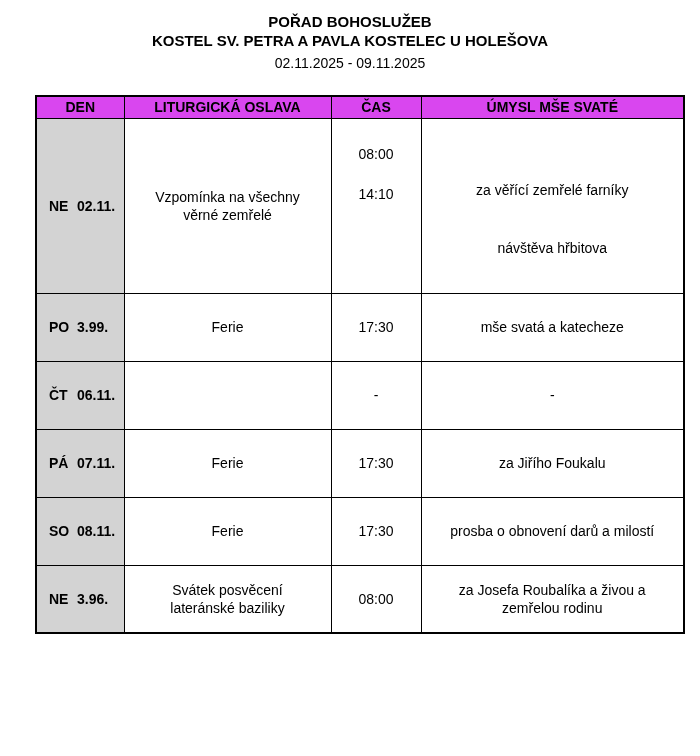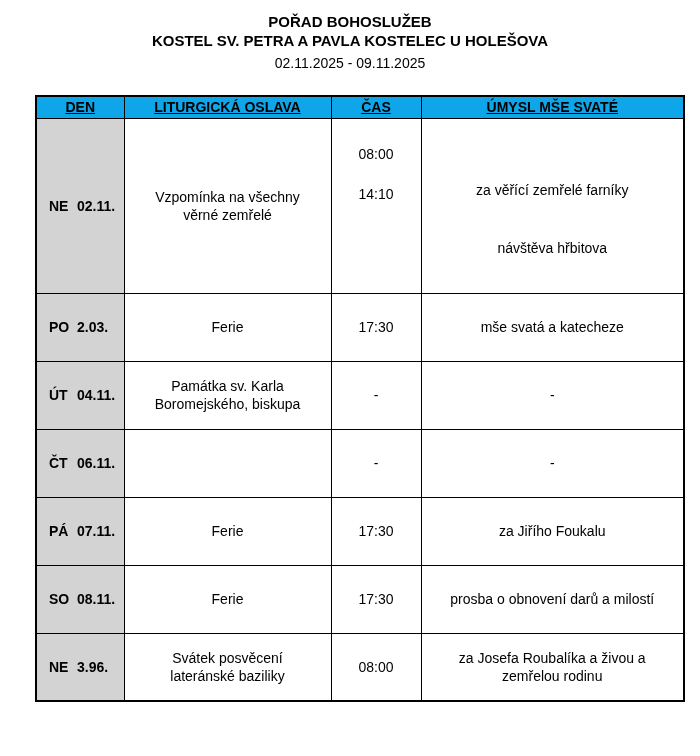--- a/index.html
+++ b/index.html
@@ -27,25 +27,24 @@
     border: 2px solid #000;
   }
   .schedule th, .schedule td {
     border: 1px solid #000;
     font-size: 14px;
     line-height: 18px;
     vertical-align: middle;
   }
   .schedule th {
     height: 22px;
-    background: #0ea5e9;
+    background: #d946ef;
     font-weight: bold;
     text-align: center;
     padding: 1px 12px;
-    text-decoration: underline;
   }
   .schedule tr.r { height: 68px; }
   .schedule tr.r-tall { height: 93px; }
 
   td.den {
     background: #d3d3d3;
     font-weight: bold;
     text-align: left;
     padding-left: 12px;
   }
@@ -102,36 +101,27 @@
         <td class="umysl">
           <div class="stack">
             <div class="entry">za věřící zemřelé farníky</div>
             <div class="entry">návštěva hřbitova</div>
           </div>
         </td>
       </tr>
 
       <tr class="r">
         <td class="den">
-          <span class="day">PO</span><span class="date">2.03.</span>
+          <span class="day">PO</span><span class="date">3.99.</span>
         </td>
         <td class="oslava">Ferie</td>
         <td class="cas">17:30</td>
         <td class="umysl">mše svatá a katecheze</td>
       </tr>
 
-      <tr class="r">
-        <td class="den">
-          <span class="day">ÚT</span><span class="date">04.11.</span>
-        </td>
-        <td class="oslava">Památka sv. Karla
-Boromejského, biskupa</td>
-        <td class="cas">-</td>
-        <td class="umysl">-</td>
-      </tr>
 
 
       <tr class="r">
         <td class="den">
           <span class="day">ČT</span><span class="date">06.11.</span>
         </td>
         <td class="oslava"></td>
         <td class="cas">-</td>
         <td class="umysl">-</td>
       </tr>

